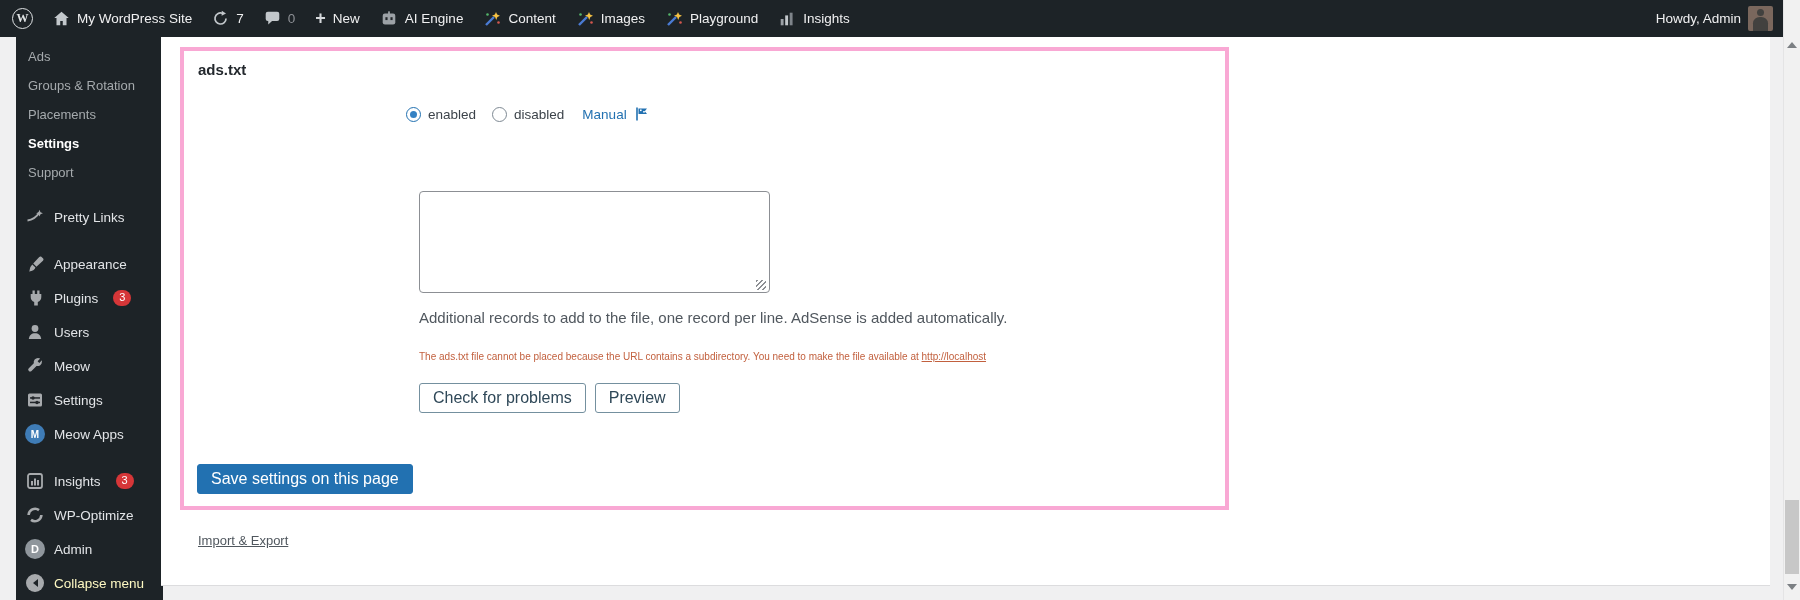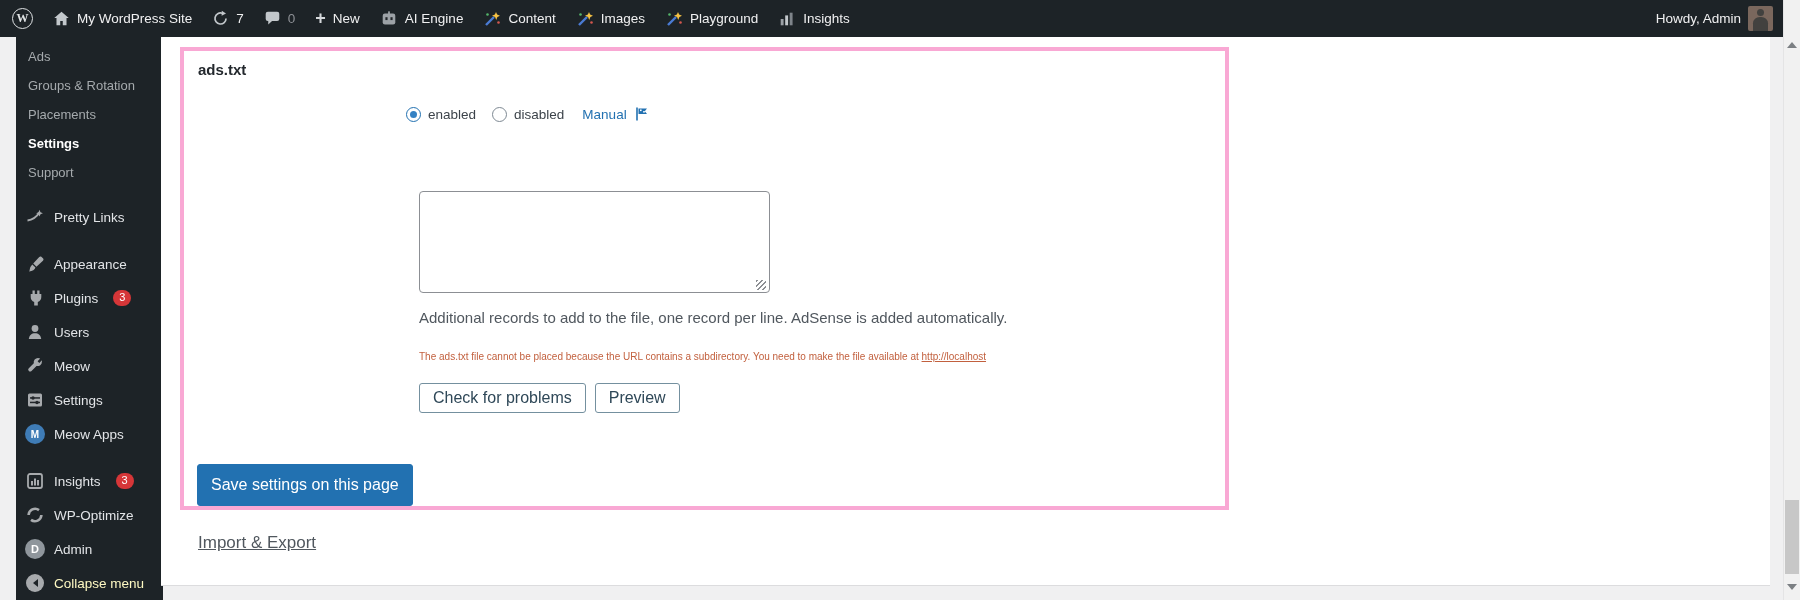--- a/index.html
+++ b/index.html
@@ -61,23 +61,23 @@
     border:1px solid #8c8f94;border-radius:4px;resize:none;background:#fff;
     font-family:"Liberation Sans",sans-serif;font-size:13px;padding:4px;}
   .grip{position:absolute;left:572px;top:229px;width:10px;height:10px;
     background:repeating-linear-gradient(315deg,transparent 0 2px,#8c8f94 2px 3.5px);pointer-events:none;}
   .help-text{position:absolute;left:235px;top:258px;font-size:15px;color:#50575e;}
   .warn-text{position:absolute;left:235px;top:300px;font-size:10px;color:#c2603e;text-align:center;}
   .warn-link{color:#c2603e;text-decoration:underline;cursor:pointer;}
   .btn-row{position:absolute;left:235px;top:332px;display:flex;gap:9px;}
   .btn{font-family:inherit;font-size:16px;border-radius:3px;cursor:pointer;}
   .btn-secondary{height:30px;padding:0 13px;background:#fff;border:1px solid #74909f;color:#2f4858;}
-  .btn-primary{position:absolute;left:13px;top:413px;height:42px;padding:0 13px;
+  .btn-primary{position:absolute;left:13px;top:413px;height:30px;padding:0 13px;
     background:#2271b1;border:1px solid #2271b1;color:#fff;}
-  .import-row{position:absolute;left:37px;top:496px;font-size:17px;}
+  .import-row{position:absolute;left:37px;top:496px;font-size:13px;}
   .import-link{color:#50575e;text-decoration:underline;cursor:pointer;}
 
   
   .scrollbar{position:absolute;right:0;top:0;width:17px;height:600px;background:#f1f1f1;
     border-left:1px solid #e4e4e5;z-index:6;}
   .sb-up{position:absolute;top:37px;left:3px;width:0;height:0;border:5px solid transparent;
     border-bottom:6px solid #7b7f83;cursor:pointer;}
   .sb-down{position:absolute;bottom:5px;left:3px;width:0;height:0;border:5px solid transparent;
     border-top:6px solid #7b7f83;cursor:pointer;}
   .sb-thumb{position:absolute;left:1px;top:500px;width:14px;height:74px;background:#c7c7c7;cursor:pointer;}

